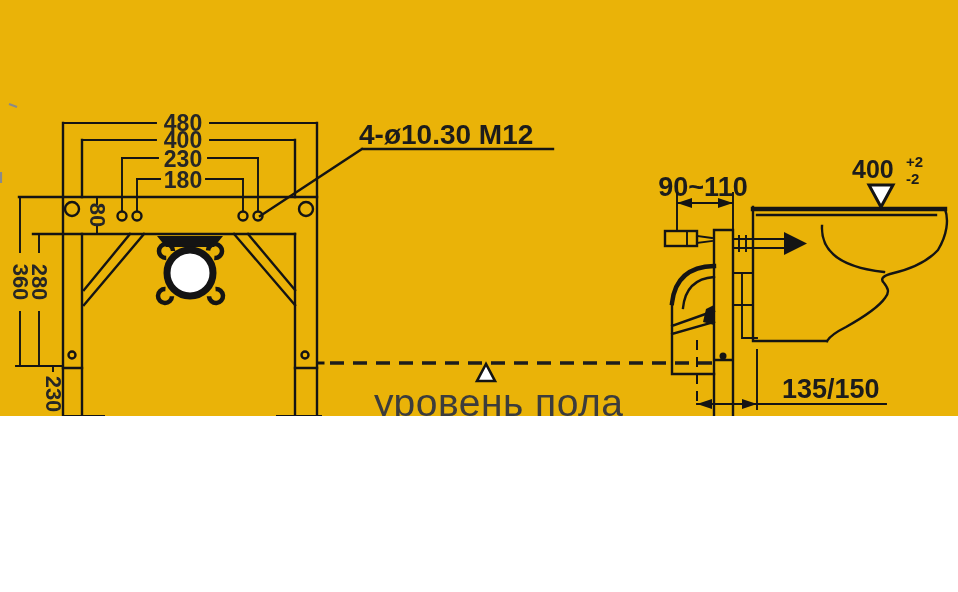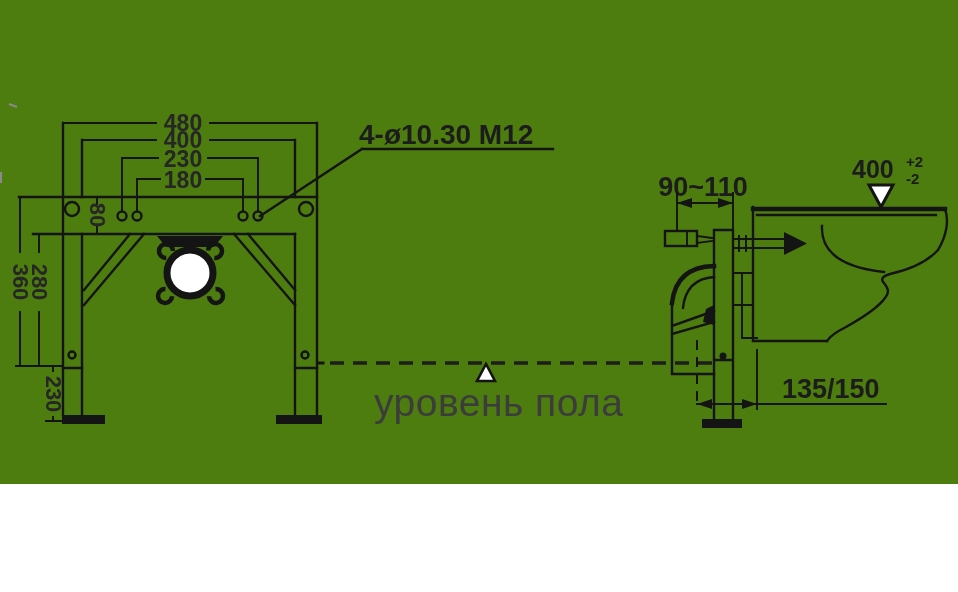--- a/index.html
+++ b/index.html
@@ -1,16 +1,16 @@
 <!DOCTYPE html>
 <html><head>
 <meta charset="utf-8">
 <style>
   html,body{margin:0;padding:0;background:#ffffff;}
-  .stage{position:relative;width:958px;height:484px;background:#4d7c0f;overflow:hidden;}
+  .stage{position:relative;width:958px;height:416px;background:#eab308;overflow:hidden;}
   svg{display:block;}
   
   .ink{stroke:#141414;fill:none;stroke-width:2.4;stroke-linecap:square;stroke-linejoin:miter;}
   .thin{stroke-width:1.9;}
   .thick{stroke-width:4.4;}
   .mid{stroke-width:3;}
   .fillink{fill:#141414;stroke:none;}
   .whitefill{fill:#ffffff;}
   .dash-floor{stroke:#1d1d1d;stroke-width:3.6;stroke-dasharray:14 9;fill:none;}
   .dash-center{stroke:#141414;stroke-width:2;stroke-dasharray:10 7;fill:none;}

